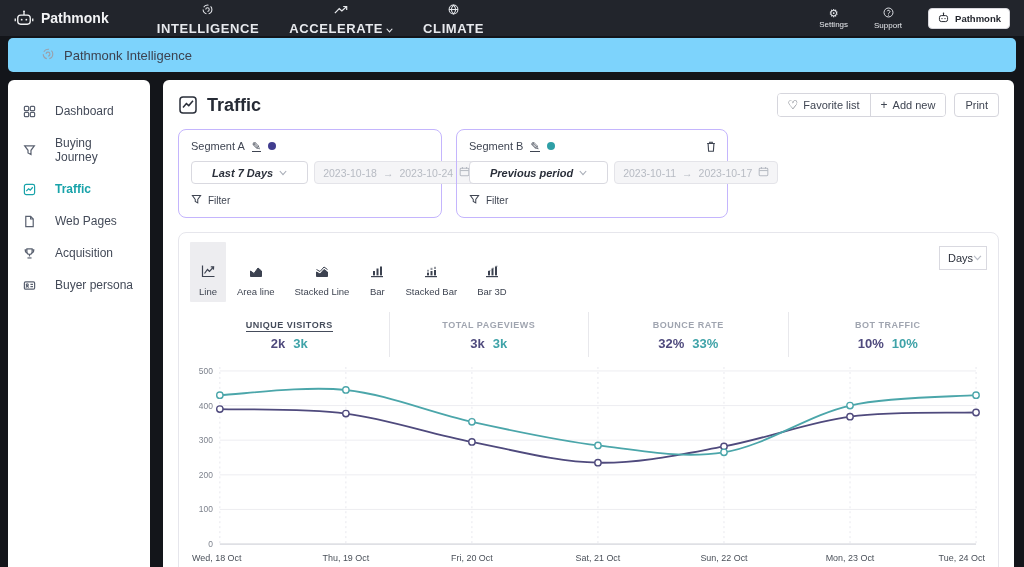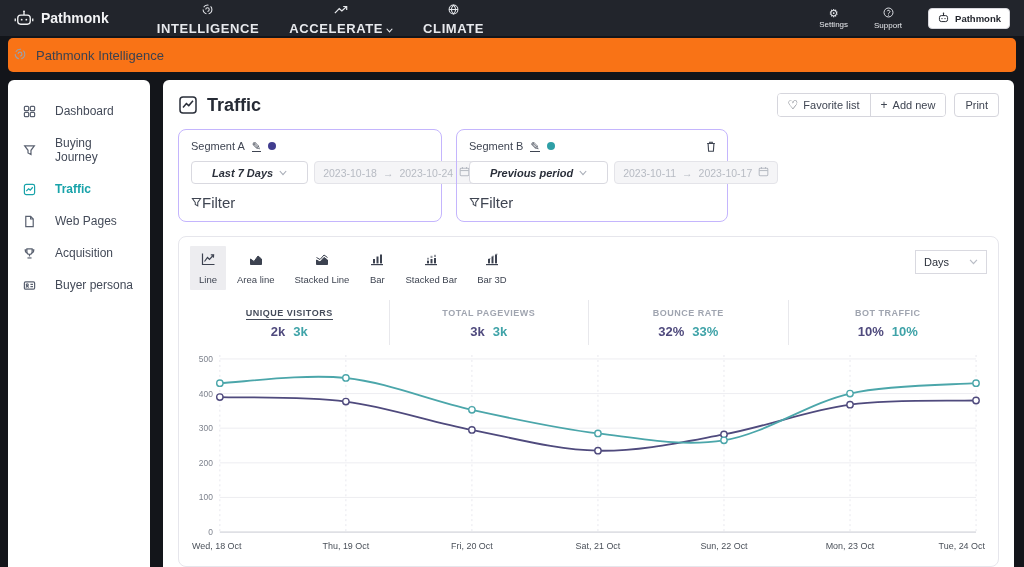--- a/index.html
+++ b/index.html
@@ -14,22 +14,22 @@
   .topnav-item { display:flex; flex-direction:column; align-items:center; gap:2px; color:#E7E9ED; cursor:pointer; }
   .topnav-item .lbl { font-size:13px; font-weight:bold; letter-spacing:.6px; display:flex; align-items:center; gap:3px;}
   .top-right { display:flex; align-items:center; gap:26px; }
   .top-util { display:flex; flex-direction:column; align-items:center; gap:1px; color:#E7E9ED; cursor:pointer;}
   .top-util .lbl { font-size:8px; }
   .top-util .uicon { font-size:11px; line-height:11px; }
   .account-btn { background:#FFFFFF; border:1px solid #D7D7DC; border-radius:4px; padding:3px 8px;
     display:flex; align-items:center; gap:5px; font-size:9.5px; font-weight:bold; color:#23262D; cursor:pointer;}
 
   
-  .crumbbar { margin:2px 8px 0 8px; height:34px; background:#f97316; border-radius:5px;
-    display:flex; align-items:center; gap:10px; padding:0 6px; }
+  .crumbbar { margin:2px 8px 0 8px; height:34px; background:#7dd3fc; border-radius:5px;
+    display:flex; align-items:center; gap:10px; padding:0 34px; }
   .crumbbar .ficon { color:#9AA0AB; }
   .crumb-title { font-size:13px; color:#3C4250; }
 
   
   .layout { display:flex; gap:13px; padding:8px 10px 0 8px; height:calc(567px - 72px); }
   .sidebar { width:142px; background:#FFFFFF; border-radius:6px 6px 0 0; padding:16px 0; flex-shrink:0; }
   .side-item { display:flex; align-items:center; gap:19px; padding:8px 15px; margin-bottom:2px;
     font-size:12px; color:#434A58; cursor:pointer; }
   .side-item .sicon { color:#5A6170; display:flex; }
   .side-item.active { color:var(--accent,#19A3AA); font-weight:bold; }
@@ -57,32 +57,32 @@
   .seg-name { font-size:11px; color:#3F4552; }
   .edit-icon { font-size:11px; color:#3F4552; border-bottom:1px solid #3F4552; line-height:10px; cursor:pointer;}
   .seg-dot { width:8px; height:8px; border-radius:50%; }
   .seg-trash { position:absolute; right:10px; top:9px; color:#3F4552; cursor:pointer;}
   .seg-controls { display:flex; gap:6px; margin-top:9px; }
   .seg-select { display:flex; align-items:center; gap:6px; border:1px solid #D9D9E0; border-radius:4px;
     background:#FFF; padding:4px 20px; font-size:11px; font-weight:bold; color:#2A2F3A; cursor:pointer; white-space:nowrap;font-style:italic;}
   .seg-select .chev { color:#A8ADB7; display:flex; }
   .seg-dates { display:flex; align-items:center; gap:6px; border:1px solid #E4E4E9; border-radius:4px;
     background:#F5F5F7; padding:4px 8px; font-size:10.5px; color:#B7BBC3; cursor:pointer; white-space:nowrap;justify-content:space-between;}
-  .seg-filter { display:flex; align-items:center; margin-top:10px; font-size:15px; color:#3F4552; cursor:pointer; width:fit-content;}
+  .seg-filter { display:flex; align-items:center; gap:6px; margin-top:10px; font-size:10px; color:#3F4552; cursor:pointer; width:fit-content;}
 
   
   .chart-card { border:1px solid #E6E6EC; border-radius:8px; margin-top:14px; padding:9px 11px 6px; }
   .chart-toolbar { display:flex; align-items:flex-start; }
   .tabs { display:flex; gap:2px; flex:1; }
-  .ctab { display:flex; flex-direction:column; align-items:center; gap:3px; padding:6px 9px 5px;
+  .ctab { display:flex; flex-direction:column; align-items:center; gap:3px; padding:22px 9px 5px;
     border-radius:1px; cursor:pointer; color:#3C4250; }
   .ctab .clbl { font-size:9.5px; color:#3F4552; white-space:nowrap; }
   .ctab.active { background:#EDEDF0; }
   .days-select { display:flex; align-items:center; justify-content:space-between; border:1px solid #D9D9E0;
-    border-radius:0; width:72px; padding:5px 8px; font-size:11px; color:#2A2F3A; cursor:pointer; margin-top:4px;}
+    border-radius:0; width:48px; padding:5px 8px; font-size:11px; color:#2A2F3A; cursor:pointer; margin-top:4px;}
   .days-select .chev { color:#B9BDC6; display:flex; }
 
   
   .stats-row { display:flex; margin-top:10px; }
   .stat { flex:1; text-align:center; padding:2px 0 6px; cursor:pointer; }
   .stat + .stat { border-left:1px solid #E8E8EC; }
   .stat-label { font-size:9px; font-weight:bold; letter-spacing:.5px; color:#A0A5B0; display:inline-block; }
   .stat.active .stat-label { color:#454C5B; border-bottom:1px solid #454C5B; padding-bottom:1px; }
   .stat-vals { margin-top:4px; font-size:13px; font-weight:bold; }
   .val-a { color:var(--seg-a,#4F4A7D); } .val-b { color:var(--seg-b,#3FA3A8); margin-left:8px; }

